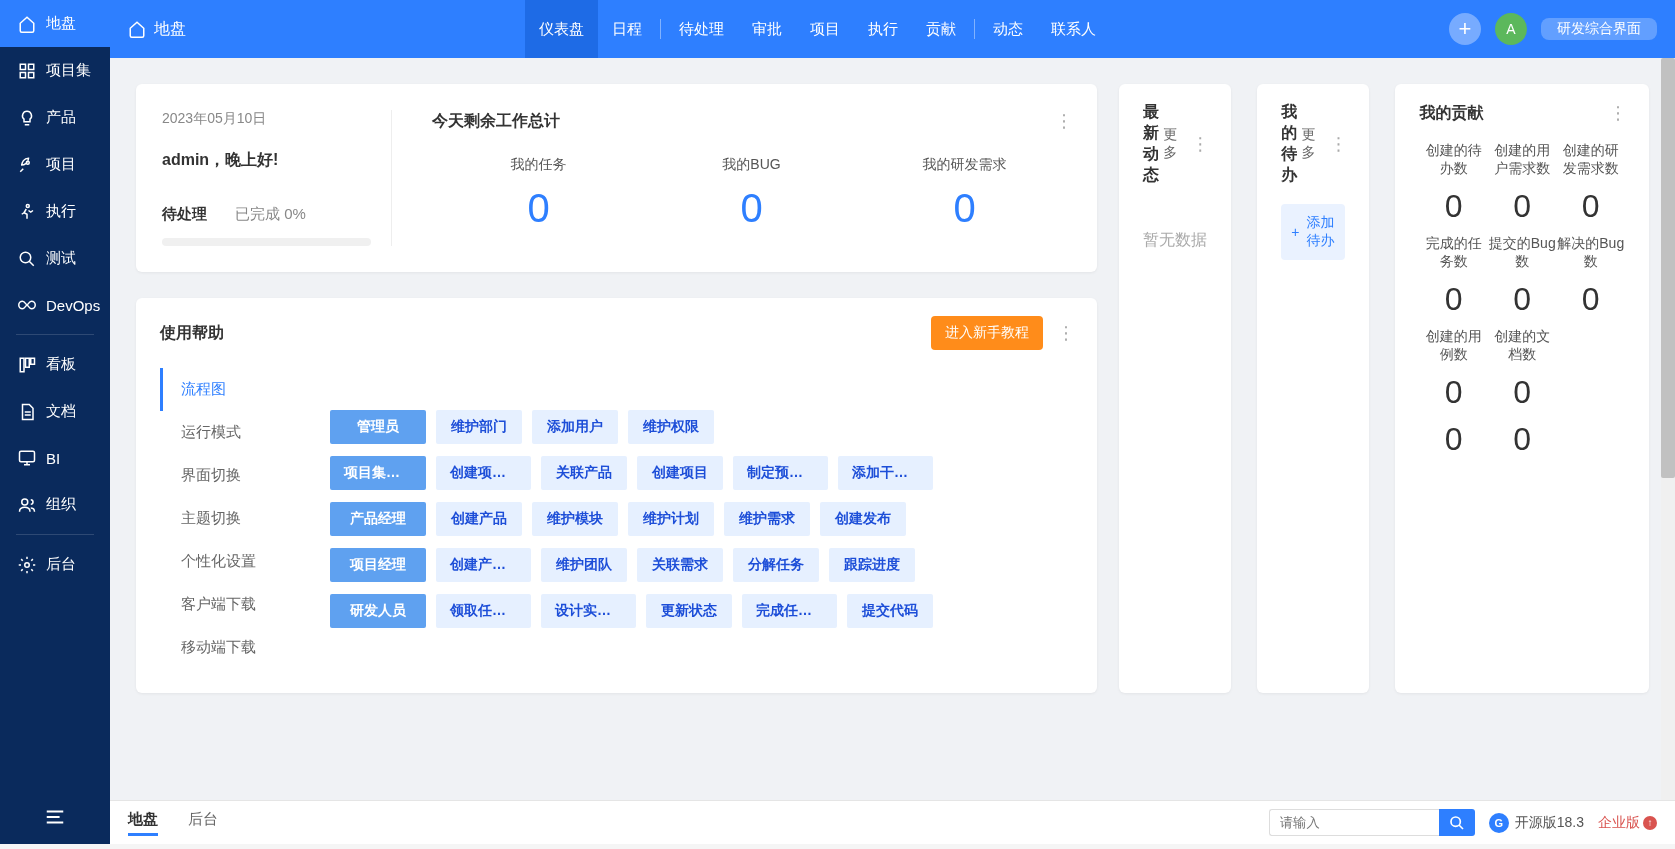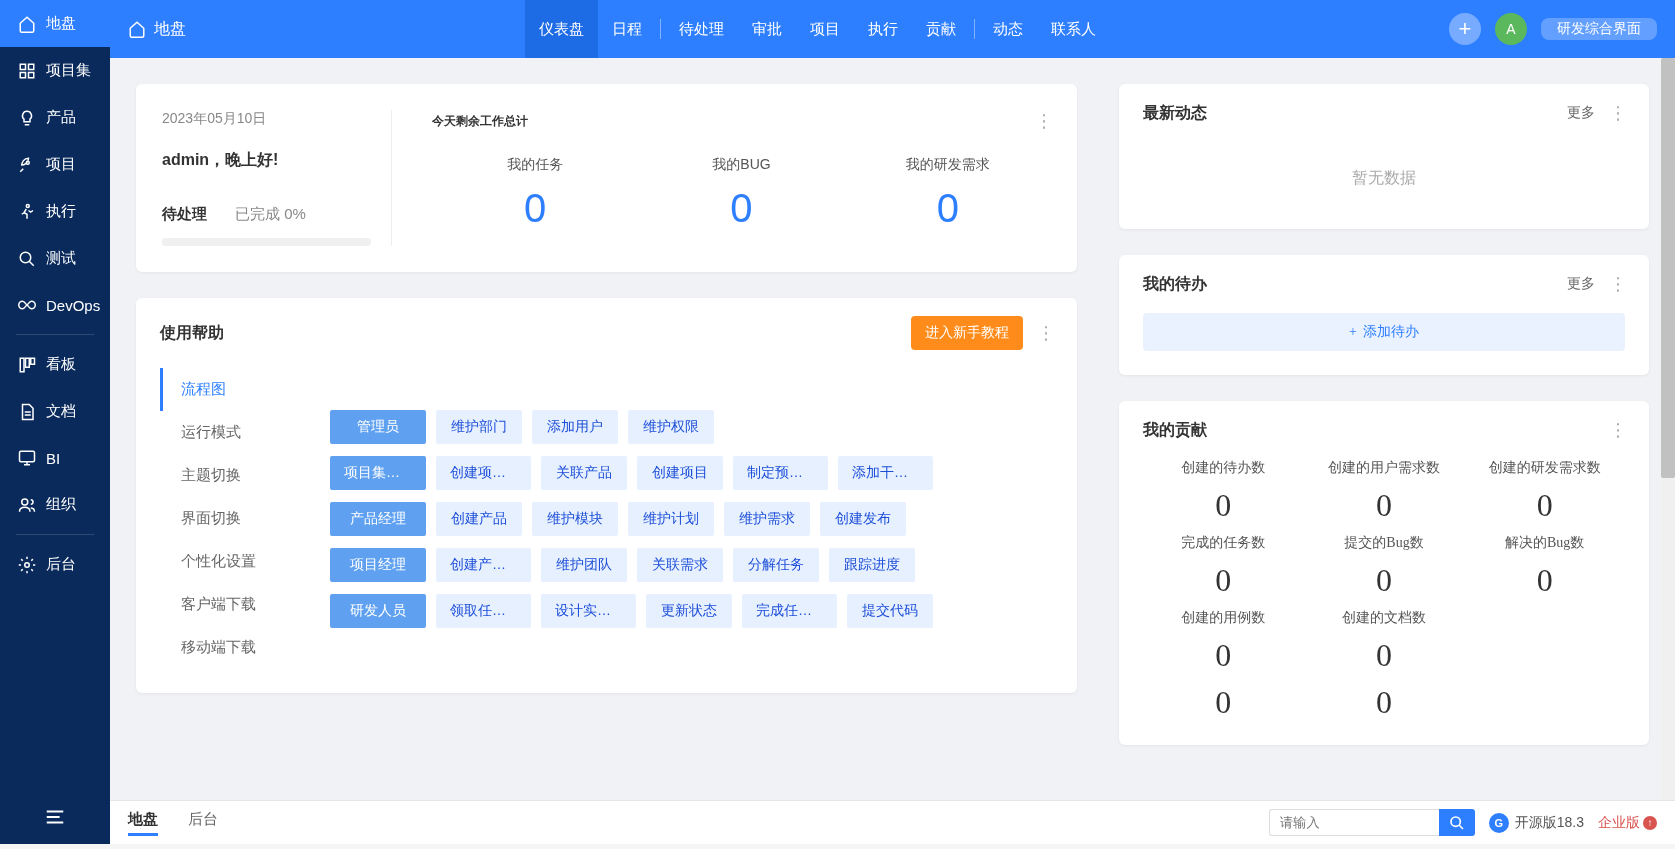--- a/index.html
+++ b/index.html
@@ -22,55 +22,55 @@
 .topbar-nav-item { padding: 12px 14px; height: 100%; display: flex; align-items: center; cursor: pointer; font-size: 15px; position: relative; }
 .topbar-nav-item.active { background: #1e6be6; }
 .topbar-nav-sep { width: 1px; height: 20px; background: rgba(255,255,255,0.4); margin: 0 4px; }
 .topbar-right { margin-left: auto; display: flex; align-items: center; gap: 14px; }
 .plus-btn { width: 32px; height: 32px; border-radius: 50%; background: rgba(255,255,255,0.35); display: flex; align-items: center; justify-content: center; cursor: pointer; font-size: 22px; color: #fff; line-height: 1; }
 .avatar { width: 32px; height: 32px; border-radius: 50%; background: #5cb85c; color: #fff; display: flex; align-items: center; justify-content: center; font-weight: 500; }
 .view-switch { background: rgba(255,255,255,0.25); padding: 2px 16px; border-radius: 8px; cursor: pointer; }
 
 
 .content { flex: 1; overflow-y: auto; padding: 26px; background: #f0f2f5; }
-.grid { display: flex; gap: 42px; }
+.grid { display: flex; gap: 22px; }
 .col-left { flex: 1; min-width: 0; display: flex; flex-direction: column; gap: 26px; }
-.col-right { width: 530px; flex-shrink: 0; display: flex; flex-direction: column; gap: 26px; font-family: Liberation Serif, serif; }
+.col-right { width: 530px; flex-shrink: 0; display: flex; flex-direction: row; gap: 26px; }
 
 .card { background: #fff; border-radius: 6px; box-shadow: 0 1px 3px rgba(0,0,0,0.06); }
 .card-header { padding: 18px 24px; display: flex; align-items: center; justify-content: space-between; }
 .card-title { font-size: 16px; font-weight: 600; color: #333; }
 .card-actions { display: flex; align-items: center; gap: 14px; color: #888; }
 .more-link { cursor: pointer; color: #666; }
 .kebab { cursor: pointer; font-size: 18px; color: #aaa; letter-spacing: -2px; }
 
 
 .welcome-card { display: flex; padding: 26px; }
 .welcome-left { width: 230px; padding-right: 20px; border-right: 1px solid #eee; }
 .welcome-date { color: #888; margin-bottom: 22px; }
 .welcome-greet { font-weight: 600; font-size: 16px; margin-bottom: 34px; }
 .welcome-status { display: flex; align-items: center; gap: 28px; font-size: 15px; }
 .welcome-status-label { font-weight: 600; }
 .welcome-status-val { color: #888; }
 .welcome-progress { height: 8px; background: #f0f0f0; border-radius: 4px; margin-top: 14px; }
 .welcome-right { flex: 1; padding-left: 40px; position: relative; }
 .welcome-right-header { display: flex; justify-content: space-between; align-items: center; }
-.welcome-right-title { font-weight: 600; font-size: 12px; }
+.welcome-right-title { font-weight: 600; font-size: 16px; }
 .stats-row { display: flex; margin-top: 24px; }
 .stat { flex: 1; text-align: center; }
 .stat-label { color: #555; margin-bottom: 12px; }
 .stat-value { font-size: 40px; color: #2e7fff; font-weight: 500; }
 
 
 .help-body { display: flex; padding: 0 24px 24px; align-items: center; }
 .help-sidenav { width: 150px; border-right: 0; }
 .help-sidenav-item { padding: 12px 0 12px 18px; color: #666; cursor: pointer; border-left: 3px solid transparent; font-size: 15px; }
 .help-sidenav-item.active { color: #2e7fff; border-left-color: #2e7fff; }
 .help-flows { flex: 1; padding-left: 20px; display: flex; flex-direction: column; gap: 12px; }
-.flow-row { display: flex; gap: 10px; align-items: center; }
+.flow-row { display: flex; gap: 10px; align-items: center; font-weight: bold; }
 .flow-tag { position: relative; background: #e6f0ff; color: #1d4ed8; padding: 8px 14px; font-size: 14px; white-space: nowrap; border-radius: 2px; min-width: 86px; text-align: center; overflow: hidden; text-overflow: ellipsis; max-width: 95px; }
 .flow-tag::after { content: ''; position: absolute; right: -9px; top: 0; border-top: 17px solid transparent; border-bottom: 17px solid transparent; border-left: 9px solid #e6f0ff; }
 .flow-tag.head { background: #5fa1f0; color: #fff; min-width: 96px; }
 .flow-tag.head::after { border-left-color: #5fa1f0; }
 .flow-tag:last-child::after { display: none; }
 .tutorial-btn { background: #ff8c1a; color: #fff; border: none; padding: 8px 14px; border-radius: 4px; cursor: pointer; font-size: 14px; }
 
 
 .empty-text { text-align: center; color: #aaa; padding: 26px 0 40px; font-size: 16px; }
 .add-todo-btn { margin: 0 24px 24px; background: #eaf2ff; color: #2e7fff; text-align: center; padding: 10px; border-radius: 4px; cursor: pointer; display: flex; align-items: center; justify-content: center; gap: 6px; }
@@ -295,22 +295,22 @@
               <div class="card-title">使用帮助</div>
               <div class="card-actions">
                 <button class="tutorial-btn"><span>进入新手教程</span></button>
                 <span class="kebab">⋮</span>
               </div>
             </div>
             <div class="help-body">
               <div class="help-sidenav" id="help-tabs">
                   <div class="help-sidenav-item active">流程图</div>
                   <div class="help-sidenav-item">运行模式</div>
+                  <div class="help-sidenav-item">界面切换</div>
                   <div class="help-sidenav-item">主题切换</div>
-                  <div class="help-sidenav-item">界面切换</div>
                   <div class="help-sidenav-item">个性化设置</div>
                   <div class="help-sidenav-item">客户端下载</div>
                   <div class="help-sidenav-item">移动端下载</div>
                 </div>
               <div class="help-flows" id="help-flows">
                   <div class="flow-row">
                     <div class="flow-tag head">管理员</div>
                     <div class="flow-tag">维护部门</div>
                     <div class="flow-tag">添加用户</div>
                     <div class="flow-tag">维护权限</div>

